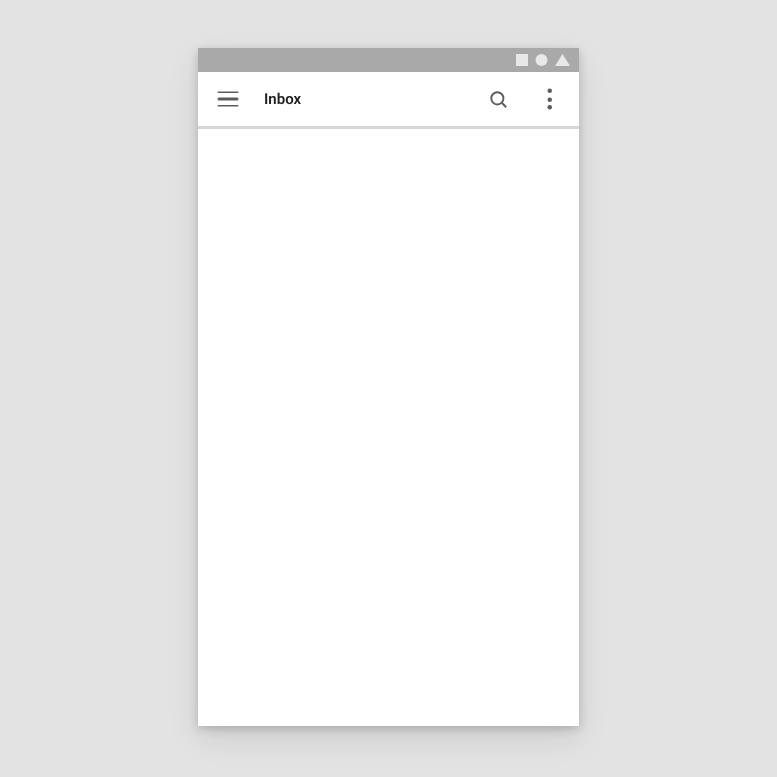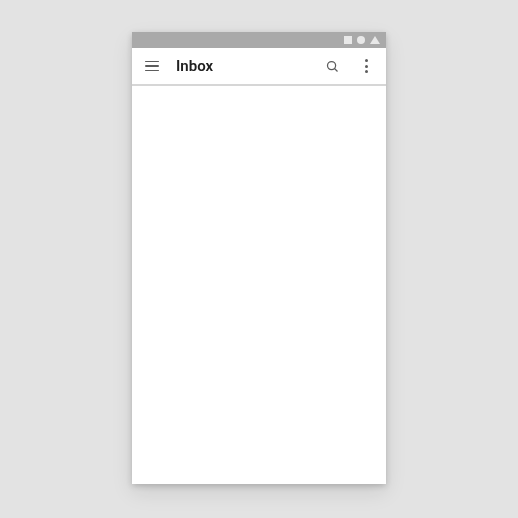--- a/index.html
+++ b/index.html
@@ -45,21 +45,21 @@
   .app-bar {
     height: 38px;
     background: #ffffff;
     border-bottom: 2px solid #d6d6d6;
     display: flex;
     align-items: center;
     padding: 0 10px;
     gap: 14px;
   }
   .app-bar .title {
-    font-size: 15px;
+    font-size: 10px;
     font-weight: 600;
     color: #212121;
     flex: 0 0 auto;
   }
   .spacer { flex: 1 1 auto; }
   .icon-btn {
     width: 20px; height: 20px;
     display: flex; align-items: center; justify-content: center;
     color: #5c5c5c;
     cursor: pointer;

